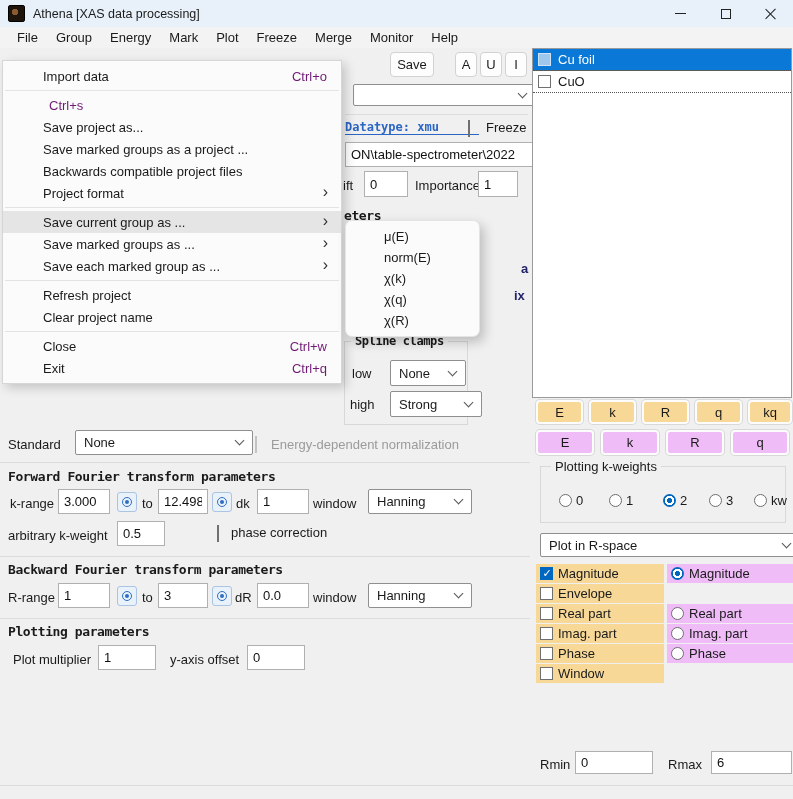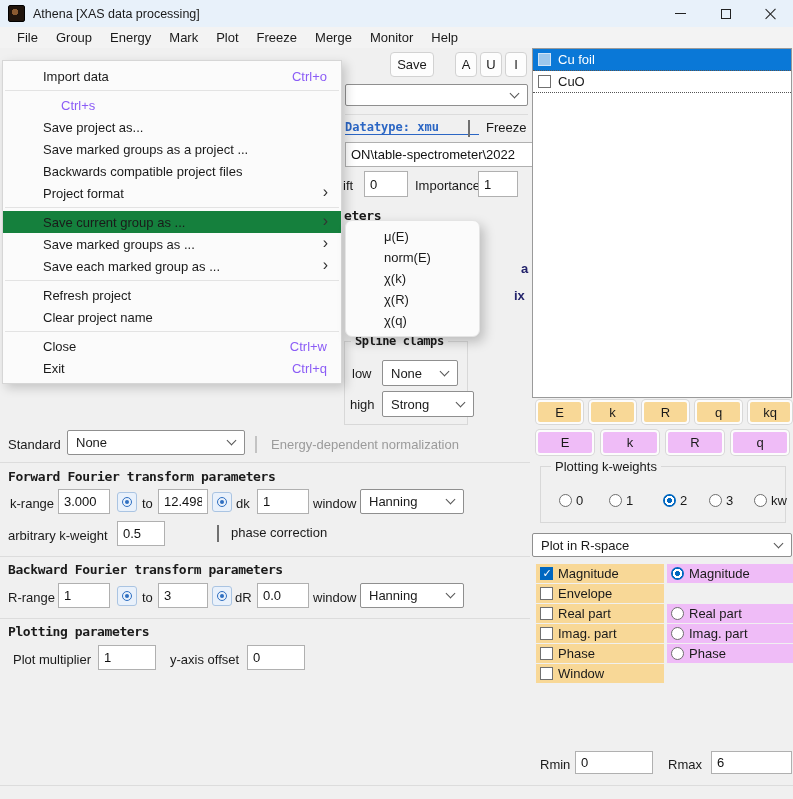--- a/index.html
+++ b/index.html
@@ -24,36 +24,36 @@
   .g-close::before { transform:rotate(45deg); } .g-close::after { transform:rotate(-45deg); }
 
   
   .menubar { left:0; top:27px; width:793px; height:21px; background:#f3f3f3; display:flex; align-items:flex-end; padding-left:8px; }
   .menubar-item { padding:0 9px; height:21px; display:flex; align-items:center; }
 
   
   .file-menu { left:2px; top:60px; width:340px; background:#fbfbfb; border:1px solid #d6d6d6;
     box-shadow:4px 4px 10px rgba(0,0,0,.18); padding:4px 0; z-index:10; }
   .mi { height:22px; display:flex; align-items:center; padding:0 14px 0 40px; position:relative; }
-  .mi.hl { background:#15803d; }
+  .mi.hl { background:#e5e5e5; }
   .mi-label { flex:1; }
-  .mi-short { color:#8b5cf6; margin-left:18px; }
+  .mi-short { color:#701a75; margin-left:6px; }
   .mi.has-sub::after { content:"›"; position:absolute; right:13px; top:1px; font-size:16px; color:#333; }
   .menu-sep { height:1px; background:#e3e3e3; margin:3px 2px; }
 
   
   .sub-menu { left:345px; top:220px; width:135px; background:#fbfbfb; border:1px solid #e4e4e4;
     border-radius:7px; box-shadow:4px 5px 12px rgba(0,0,0,.22); padding:5px 12px; z-index:11; }
   .smi { height:21px; display:flex; align-items:center; padding-left:26px; }
 
   
   .btn { background:#fdfdfd; border:1px solid #d2d2d2; border-radius:4px; display:flex; align-items:center; justify-content:center; }
   .tf { background:#fff; border:1px solid #b0b0b0; font:13px "Liberation Sans",sans-serif; padding:0 5px; color:#111; }
   .combo { background:#fff; border:1px solid #8f8f8f; border-radius:2px; display:flex; align-items:center;
-    justify-content:space-between; padding:0 9px 0 8px; }
+    justify-content:space-between; padding:0 9px 0 8px;margin-left:8px; }
   .chev { width:7px; height:7px; border-right:1.4px solid #555; border-bottom:1.4px solid #555;
     transform:rotate(45deg); margin-top:-4px; flex:none; }
   .cb { width:13px; height:13px; background:#fff; border:1px solid #707070; flex:none; position:relative; }
   .cb.checked { background:#0067c0; border-color:#0067c0; }
   .cb.checked::after { content:"✓"; position:absolute; left:1.5px; top:-1.5px; color:#fff; font-size:11px; }
   .cb.disabled { border-color:#c3c3c3; background:#f5f5f5; }
   .radio { width:13px; height:13px; border:1px solid #6e6e6e; border-radius:50%; background:#fff; flex:none; }
   .radio.sel { border:none; background:radial-gradient(circle,#0067c0 0 2.5px,#fff 2.5px 4.6px,#0067c0 4.6px); }
   .hline { height:1px; background:#dcdcdc; }
   .mono-h { font-family:"DejaVu Sans Mono", monospace; font-weight:bold; font-size:13px; letter-spacing:-.4px; }
@@ -396,18 +396,18 @@
       <span class="mi-label">Exit</span>
       <span class="mi-short">Ctrl+q</span>
     </div>
 </div>
 
 
 <div class="abs sub-menu">
   <div class="smi">μ(E)</div>
   <div class="smi">norm(E)</div>
   <div class="smi">χ(k)</div>
+  <div class="smi">χ(q)</div>
   <div class="smi">χ(R)</div>
-  <div class="smi">χ(q)</div>
 </div>
 
 
 
 
 </body></html>

